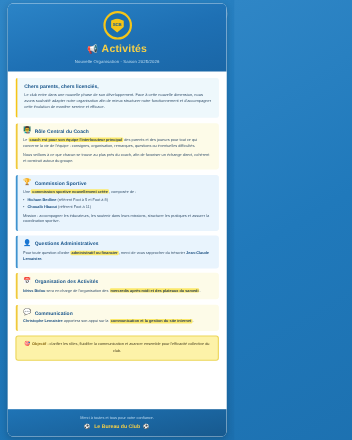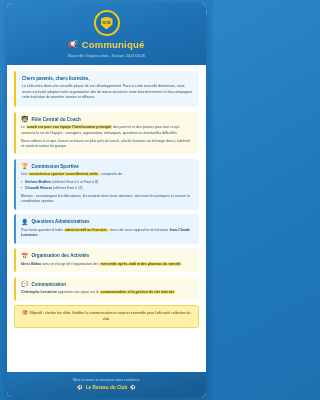--- a/index.html
+++ b/index.html
@@ -184,21 +184,21 @@
 <div class="page">
 
   <div class="hdr">
     <div class="logo-badge">
       <div class="shield">
         <span>SCB</span>
       </div>
     </div>
     <div class="hdr-title">
       <span class="megaphone">📢</span>
-      <span>Communiqué</span>
+      <span>Activités</span>
     </div>
     <div class="hdr-sub">Nouvelle Organisation - Saison 2025/2026</div>
   </div>
 
   <div class="body-wrap">
 
     <div class="intro">
       <div class="intro-title">Chers parents, chers licenciés,</div>
       <div class="intro-text">Le club entre dans une nouvelle phase de son développement. Face à cette nouvelle dimension, nous avons souhaité adapter notre organisation afin de mieux structurer notre fonctionnement et d'accompagner cette évolution de manière sereine et efficace.</div>
     </div>

